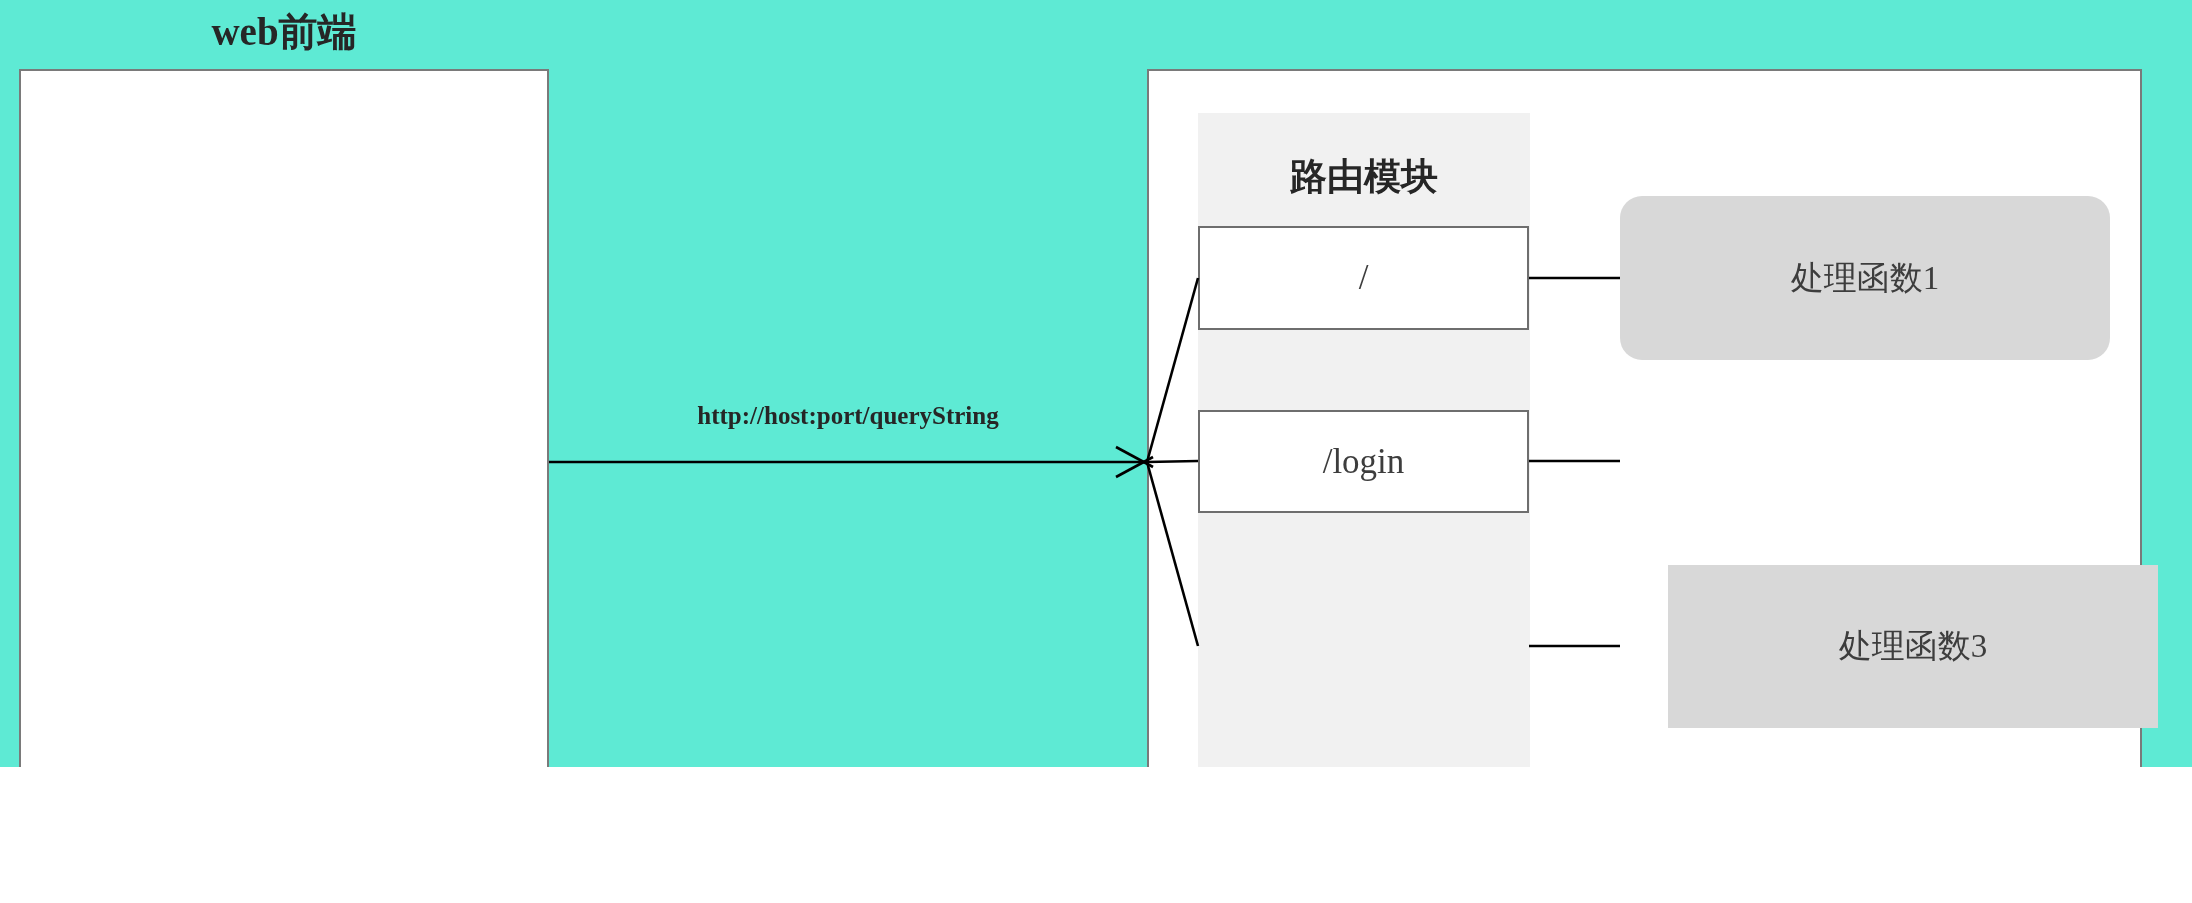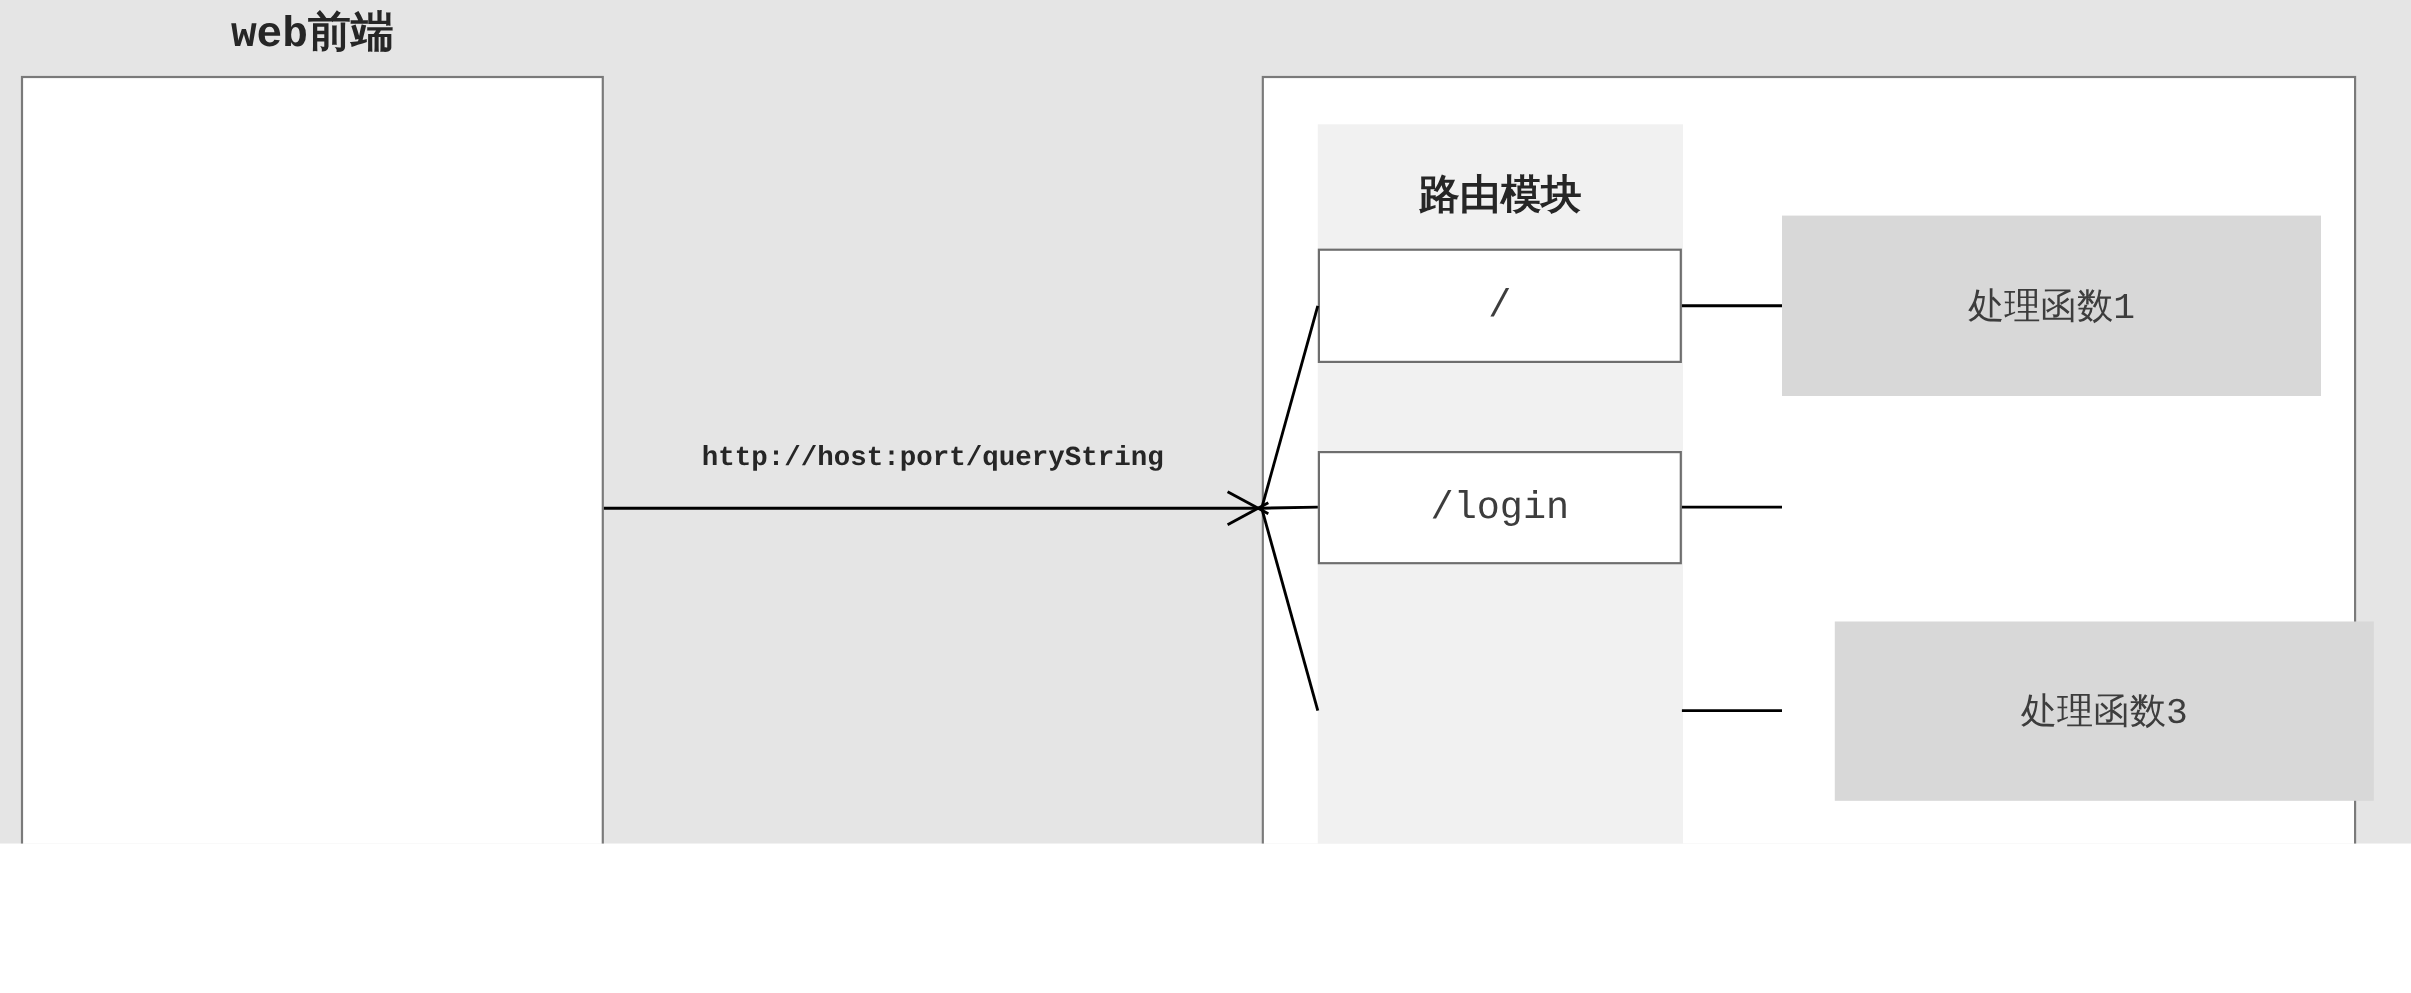--- a/index.html
+++ b/index.html
@@ -1,21 +1,21 @@
 <!DOCTYPE html>
 <html style="--frame-border: #7a7a7a; --route-border: #6e6e6e; --router-bg: #f1f1f1; --handler-bg: #d8d8d8; --line: #000000; --title-text: #262626; --body-text: #3d3d3d;"><head>
 <meta charset="utf-8">
 <style>
   html, body { margin: 0; padding: 0; background: #ffffff; }
   .canvas {
     position: relative;
     width: 2192px;
     height: 767px;
-    background: #e5e5e5;
-    font-family: Liberation Mono, monospace;
+    background: #5eead4;
+    font-family: Liberation Serif, serif;
     overflow: hidden;
   }
   .panel-title {
     position: absolute;
     top: 6px;
     height: 52px;
     line-height: 52px;
     text-align: center;
     font-size: 39px;
     font-weight: bold;
@@ -60,21 +60,21 @@
   .route-2 { top: 410px; height: 103px; }
   .route-3 { top: 595px; height: 102px; }
   .handler-box {
     position: absolute;
     left: 1620px; width: 490px;
     background: var(--handler-bg, #d8d8d8);
     display: flex; align-items: center; justify-content: center;
     font-size: 33px;
     color: var(--body-text, #3d3d3d);
   }
-  .handler-1 { top: 196px; height: 164px; }
+  .handler-1 { top: 196px; height: 164px; border-radius: 22px; }
   .handler-2 { top: 381px; height: 162px; }
   .handler-3 { top: 565px; height: 163px; margin-left: 48px; }
   .request-label {
     position: absolute;
     left: 549px; top: 354px; width: 598px;
     text-align: center;
     font-size: 25px;
     font-weight: bold;
     color: var(--title-text, #2e2e2e);
     white-space: nowrap;

